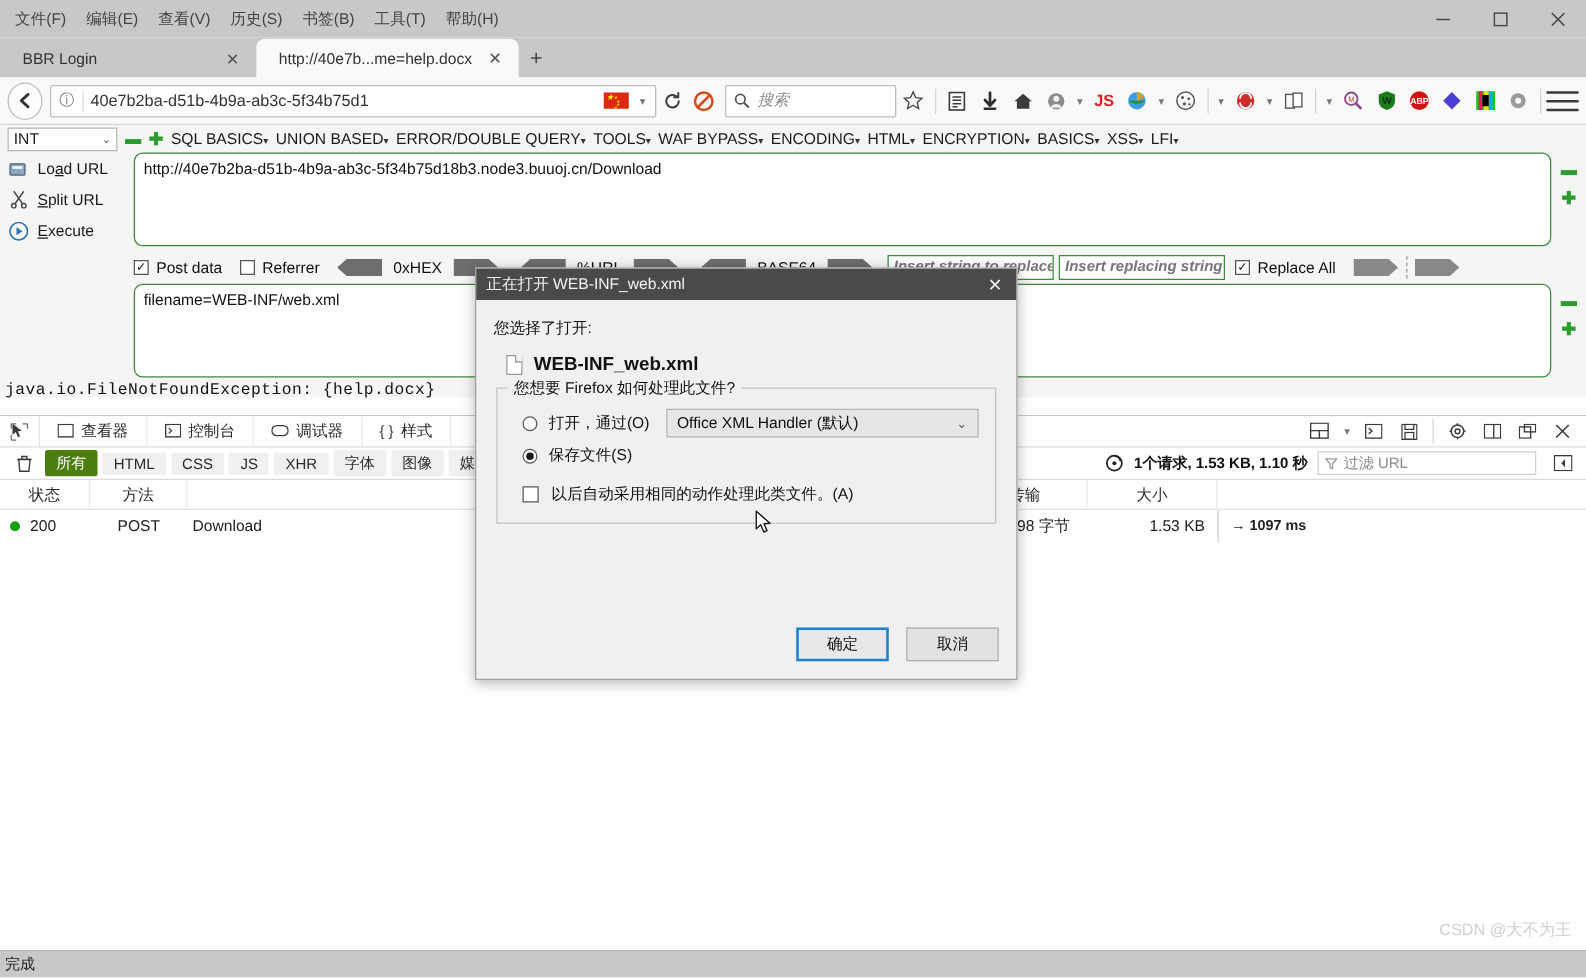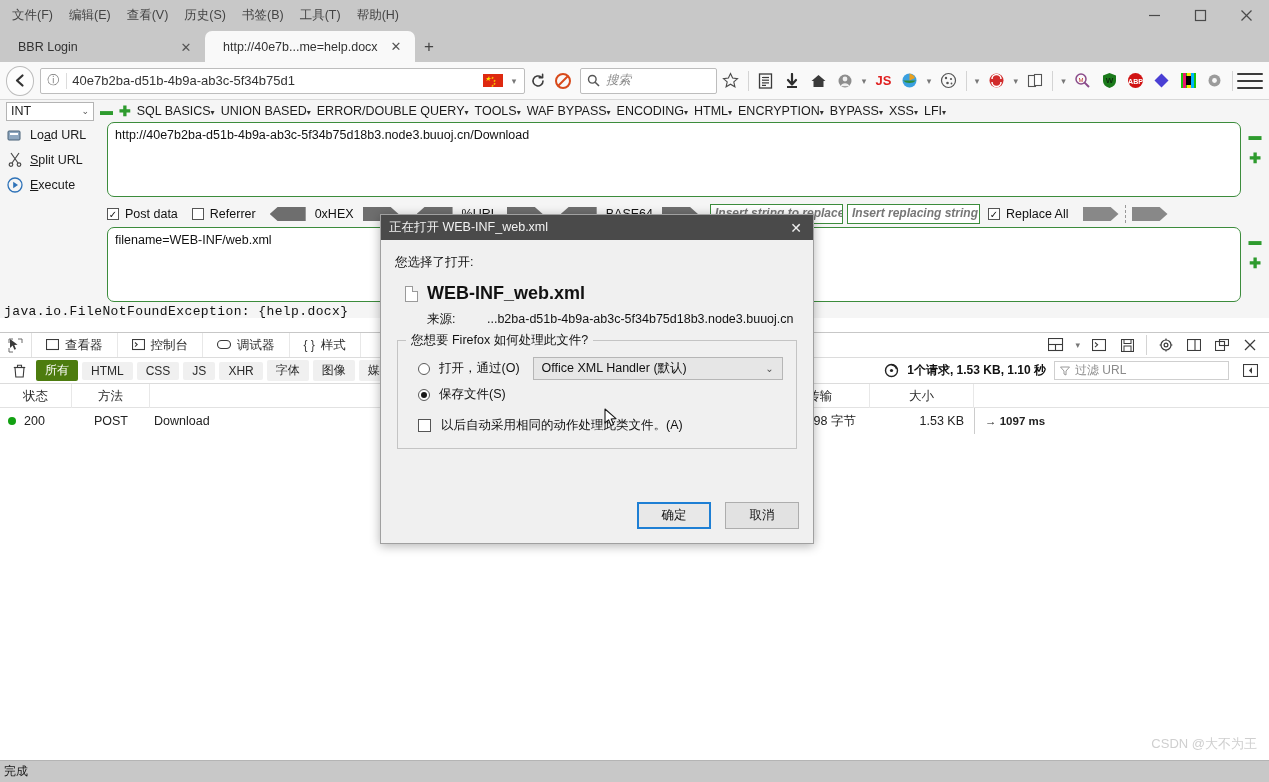--- a/index.html
+++ b/index.html
@@ -200,21 +200,21 @@
   }
   .modal-title .t { flex:1; white-space:nowrap; overflow:hidden;}
   .modal-close { width:34px; height:25px; display:flex; align-items:center; justify-content:center; color:#f0f0f0; font-size:14px;}
   .modal-body { padding:14px 14px 0 14px; }
   .m-line { font-size:12.5px; color:#111; }
   .m-file { display:flex; align-items:center; gap:9px; margin:12px 0 5px 10px; }
   .file-ico {
     width:13px; height:16px; background:#fff; border:1px solid #9a9a9a; position:relative;
   }
   .file-ico:after{ content:""; position:absolute; right:-1px; top:-1px; width:5px; height:5px; background:#f0f0f0; border-left:1px solid #9a9a9a; border-bottom:1px solid #9a9a9a;}
-  .m-fname { font-size:18px; color:#111; font-weight:bold; }
+  .m-fname { font-size:15px; color:#111; font-weight:bold; }
   .m-kv { display:flex; margin-left:32px; font-size:12.5px; color:#111; line-height:21px; }
   .m-kv .k { width:60px; flex:0 0 auto;}
   .m-kv .v { }
   .fieldset {
     margin:10px 2px 0 2px; border:1px solid #c4c4c4; padding:10px 12px 14px 12px; position:relative;
   }
   .fs-legend {
     position:absolute; top:-9px; left:8px; background:#f0f0f0; padding:0 5px;
     font-size:12.5px; color:#111;
   }
@@ -454,21 +454,21 @@
       <span class="hb-minus">▬</span>
       <span class="hb-plus">✚</span>
       <span class="hb-menu"><span>SQL BASICS</span><span class="ar">▾</span></span>
       <span class="hb-menu"><span>UNION BASED</span><span class="ar">▾</span></span>
       <span class="hb-menu"><span>ERROR/DOUBLE QUERY</span><span class="ar">▾</span></span>
       <span class="hb-menu"><span>TOOLS</span><span class="ar">▾</span></span>
       <span class="hb-menu"><span>WAF BYPASS</span><span class="ar">▾</span></span>
       <span class="hb-menu"><span>ENCODING</span><span class="ar">▾</span></span>
       <span class="hb-menu"><span>HTML</span><span class="ar">▾</span></span>
       <span class="hb-menu"><span>ENCRYPTION</span><span class="ar">▾</span></span>
-      <span class="hb-menu"><span>BYPASS</span><span class="ar">▾</span></span>
+      <span class="hb-menu"><span>BASICS</span><span class="ar">▾</span></span>
       <span class="hb-menu"><span>XSS</span><span class="ar">▾</span></span>
       <span class="hb-menu"><span>LFI</span><span class="ar">▾</span></span>
     </div>
 
     <div class="hb-left">
       <div class="hb-action">
         <span class="ico-sq">
           <svg width="16" height="14" viewBox="0 0 16 14">
               <rect x="1" y="3" width="12" height="9" rx="1" fill="#8fa8c0" stroke="#4a6378"></rect>
               <rect x="3" y="5" width="8" height="2" fill="#fff"></rect>
@@ -692,24 +692,20 @@
     <div class="modal-title">
       <span class="t">正在打开 WEB-INF_web.xml</span>
       <span class="modal-close">✕</span>
     </div>
     <div class="modal-body">
       <div class="m-line">您选择了打开:</div>
       <div class="m-file">
         <span class="file-ico"></span>
         <span class="m-fname">WEB-INF_web.xml</span>
       </div>
-      <div class="m-kv">
-        <span class="k">来源:</span>
-        <span class="v">...b2ba-d51b-4b9a-ab3c-5f34b75d18b3.node3.buuoj.cn</span>
-      </div>
 
       <div class="fieldset">
         <span class="fs-legend">您想要 Firefox 如何处理此文件?</span>
         <div class="radio-row">
           <span class="radio"></span>
           <span class="radio-lbl">打开，通过(O)</span>
           <span class="combo">
             <span>Office XML Handler (默认)</span>
             <span class="cv">⌄</span>
           </span>

